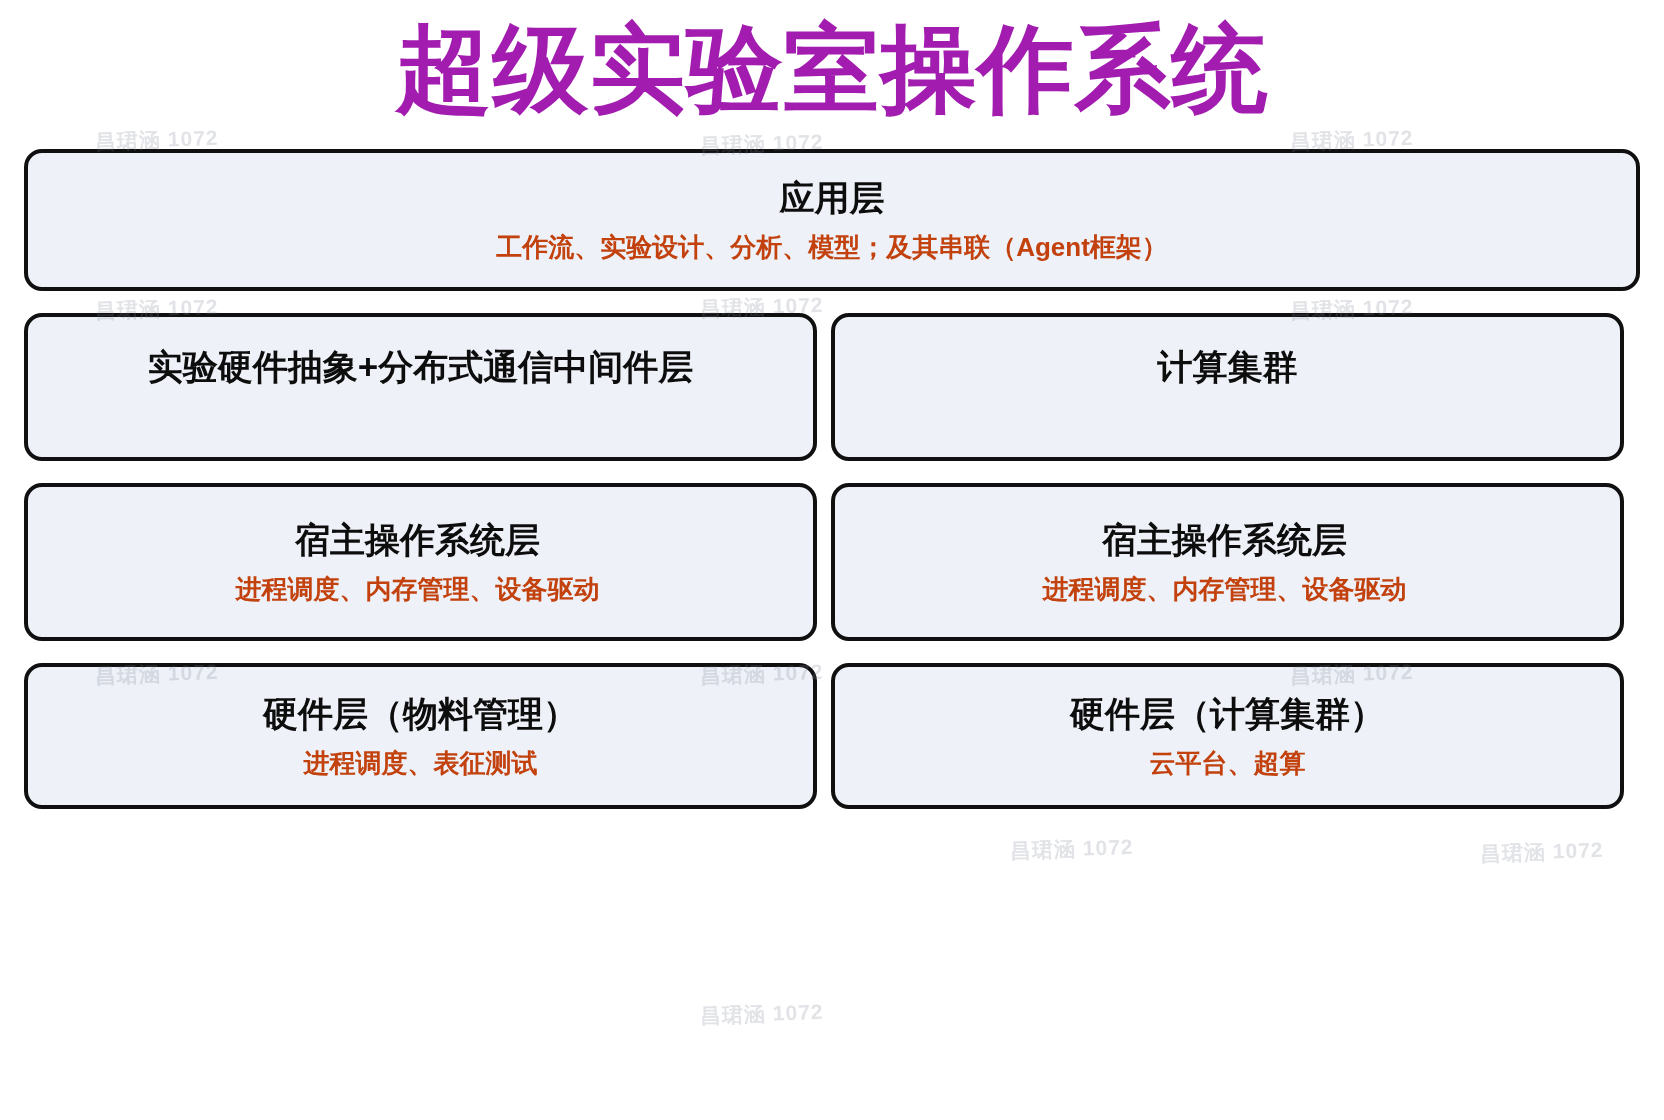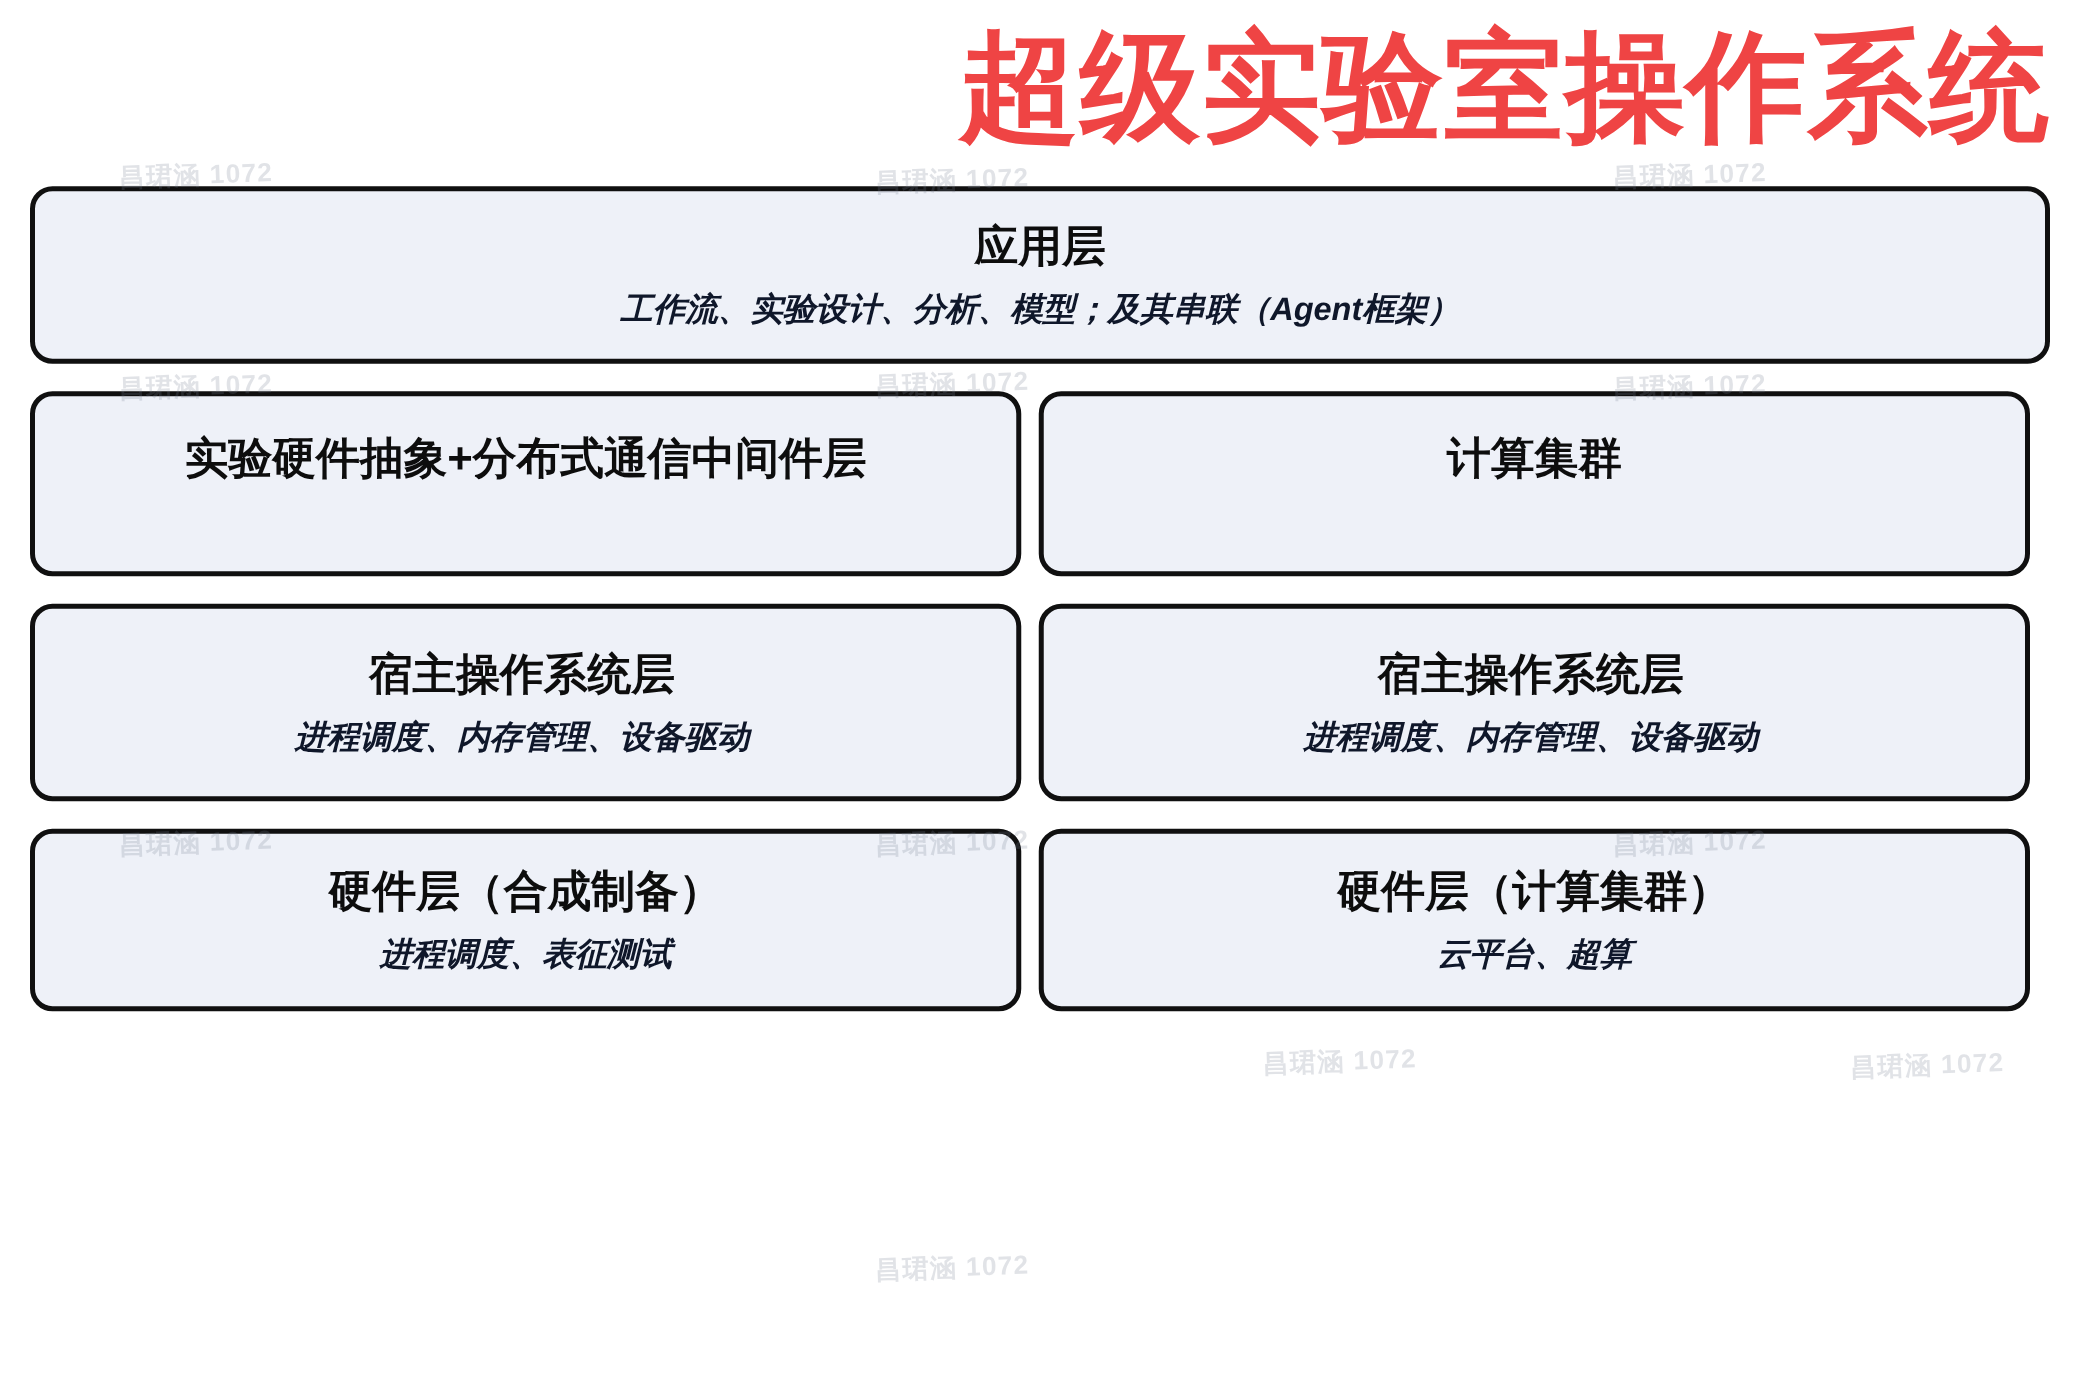--- a/index.html
+++ b/index.html
@@ -16,26 +16,26 @@
     position: relative;
   }
   .page {
     position: relative;
     width: 1664px;
     height: 1120px;
     box-sizing: border-box;
     padding: 8px 24px 10px 24px;
   }
   .title {
-    text-align: right;
+    text-align: center;
     font-size: 96px;
     line-height: 1.3;
     font-weight: 700;
     letter-spacing: 1px;
-    color: #ef4444;
+    color: #a21caf;
     margin: 0 0 16px 0;
     white-space: nowrap;
     font-family: Liberation Serif, serif;
   }
   .stack {
     display: flex;
     flex-direction: column;
     gap: 22px;
   }
   .row {
@@ -58,23 +58,22 @@
   .box .heading {
     font-size: 35px;
     font-weight: 700;
     line-height: 1.35;
     color: #0d0d0d;
   }
   .box .sub {
     font-size: 26px;
     font-weight: 700;
     line-height: 1.4;
-    color: #0f172a;
+    color: #c2410c;
     margin-top: 8px;
-    font-style: italic;
   }
   .box.full { width: 100%; }
   .box.half { width: calc(50% - 15px); }
 
   .h-app { height: 142px; }
   .h-res { height: 150px; }
   .h-mid { height: 148px; }
   .h-host { height: 158px; padding-left: 12px; }
   .h-hw { height: 146px; }
 
@@ -122,21 +121,21 @@
         <div class="sub">进程调度、内存管理、设备驱动</div>
       </div>
       <div class="box half h-host">
         <div class="heading">宿主操作系统层</div>
         <div class="sub">进程调度、内存管理、设备驱动</div>
       </div>
     </div>
 
     <div class="row">
       <div class="box half h-hw">
-        <div class="heading">硬件层（合成制备）</div>
+        <div class="heading">硬件层（物料管理）</div>
         <div class="sub">进程调度、表征测试</div>
       </div>
       <div class="box half h-hw">
         <div class="heading">硬件层（计算集群）</div>
         <div class="sub">云平台、超算</div>
       </div>
     </div>
 
   </div>
 

